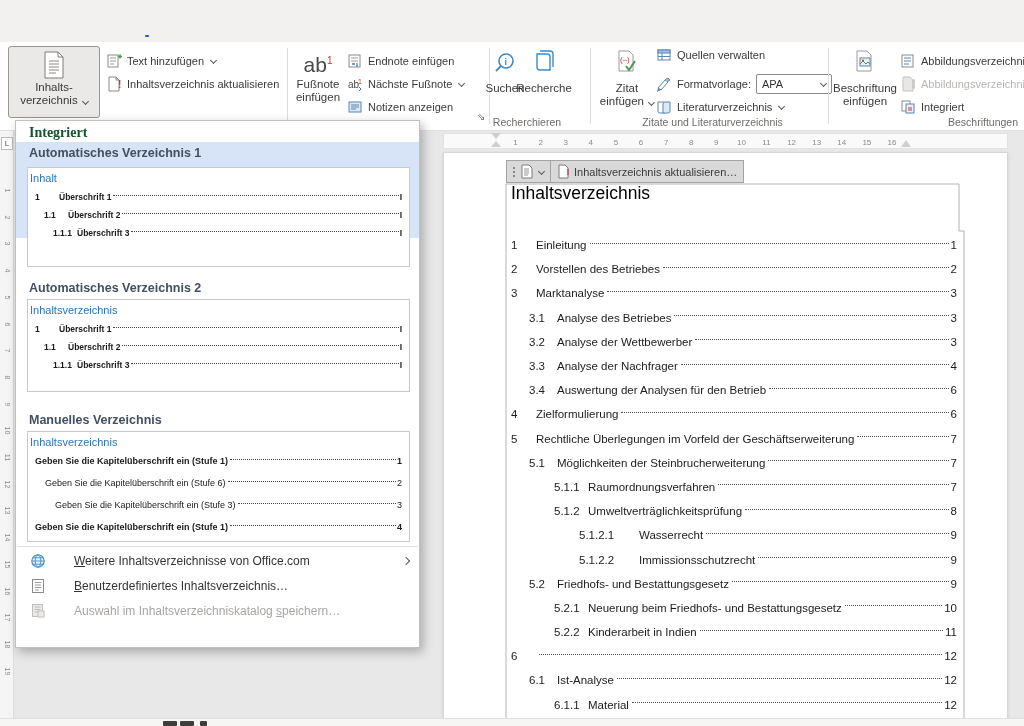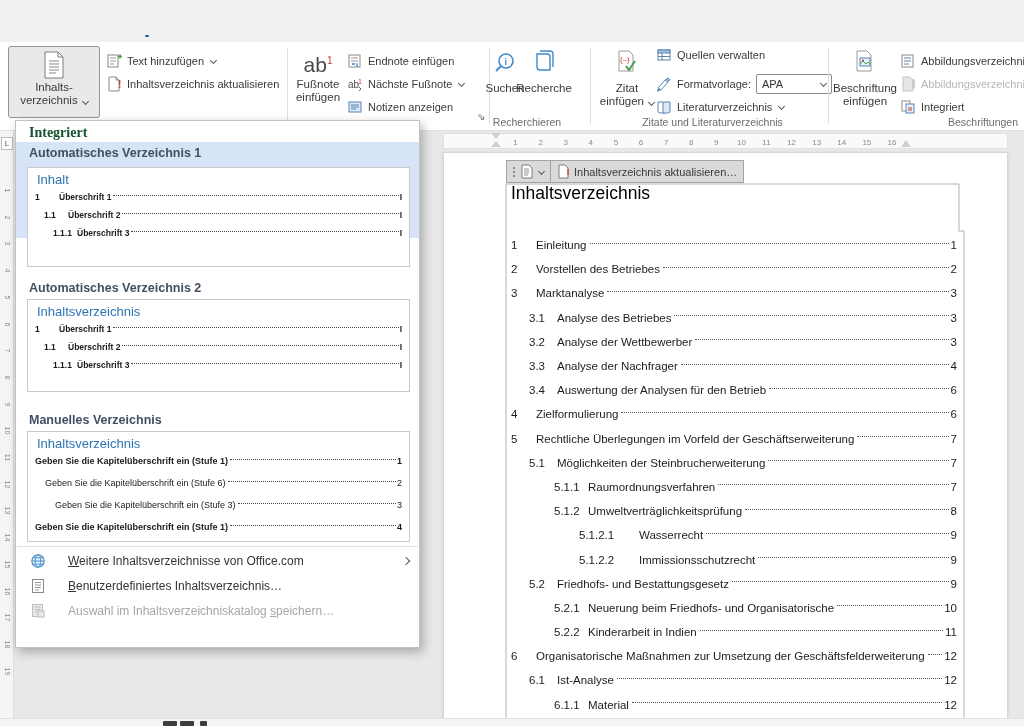--- a/index.html
+++ b/index.html
@@ -70,36 +70,36 @@
   .toc-page { flex:none; }
 
   
   #toc-dropdown { position:absolute; left:15px; top:120px; width:405px; height:528px; background:#fff;
     border:1px solid #c3c1bf; box-shadow:3px 4px 10px rgba(0,0,0,.28); z-index:40; }
   #dd-header { position:absolute; left:13px; top:4px; font-size:14px; font-weight:700; color:#14532d;font-family:Liberation Serif, serif; }
   .gallery { position:absolute; left:0; width:403px; }
   .gallery[data-sel="true"] { background:#d7e3f6; }
   .gal-title { position:absolute; left:13px; top:4px; font-size:12.5px; font-weight:700; color:#415062; }
   .gal-preview { position:absolute; left:11px; right:9px; top:25px; background:#fff; border:1px solid #c9c9c9; }
-  .pv-title { position:absolute; left:9px; top:4px; font-size:13px; color:#2e74b5; }
+  .pv-title { position:absolute; left:2px; top:4px; font-size:11px; color:#2e74b5; }
   .pv-rows { position:absolute; left:7px; right:7px; top:20px; }
   .pv-row { display:flex; align-items:center; height:18px; font-size:8.5px; font-weight:700; color:#1a1a1a; }
   .pv-row[data-indent="1"] { padding-left:9px; }
   .pv-row[data-indent="2"] { padding-left:18px; }
   .pv-num { width:24px; flex:none; }
   .pv-leader { flex:1; border-bottom:1.2px dotted #444; margin:0 1px 3px 2px; }
   .manual .pv-rows { top:18px; }
   .manual .pv-row { height:22px; font-size:9px; font-weight:400; }
   .manual .pv-row[data-bold="1"] { font-weight:700; }
   .manual .pv-row[data-indent="1"] { padding-left:10px; }
   .manual .pv-row[data-indent="2"] { padding-left:20px; }
   .manual .pv-num { width:0; }
   #dd-divider { position:absolute; left:1px; right:1px; top:425px; height:1px; background:#e2e0de; }
   #dd-items { position:absolute; left:0; top:427px; width:403px; }
-  .dd-item { height:25px; display:flex; align-items:center; gap:22px; padding:0 10px 0 14px; font-size:12px; color:#333; }
+  .dd-item { height:25px; display:flex; align-items:center; gap:28px; padding:0 10px 0 14px; font-size:12px; color:#333; }
   .dd-item .lbl { flex:1; white-space:nowrap; }
   .dd-item .key { text-decoration:underline; }
   .dd-item[data-disabled="true"] { color:#a8a6a4; }
   .dd-item[data-disabled="true"] svg * { stroke:#c0bebc !important; fill:#eceae8 !important; }
   .sub-arrow { width:6px; height:6px; border-right:1.4px solid #5a5856; border-bottom:1.4px solid #5a5856; transform:rotate(-45deg); display:none; }
   .dd-item[data-submenu="true"] .sub-arrow { display:block; }
 </style>
 </head>
 <body>
 
@@ -501,35 +501,34 @@
 
         <div class="toc-row" data-level="2">
           <span class="toc-num">5.2</span>
           <span class="toc-label">Friedhofs- und Bestattungsgesetz</span>
           <span class="toc-leader"></span>
           <span class="toc-page">9</span>
         </div>
 
         <div class="toc-row" data-level="3">
           <span class="toc-num">5.2.1</span>
-          <span class="toc-label">Neuerung beim Friedhofs- und Organisatorische</span>
+          <span class="toc-label">Neuerung beim Friedhofs- und Bestattungsgesetz</span>
           <span class="toc-leader"></span>
           <span class="toc-page">10</span>
         </div>
 
         <div class="toc-row" data-level="3">
           <span class="toc-num">5.2.2</span>
           <span class="toc-label">Kinderarbeit in Indien</span>
           <span class="toc-leader"></span>
           <span class="toc-page">11</span>
         </div>
 
         <div class="toc-row" data-level="1">
           <span class="toc-num">6</span>
-          <span class="toc-label">Organisatorische Maßnahmen zur Umsetzung der Geschäftsfelderweiterung</span>
           <span class="toc-leader"></span>
           <span class="toc-page">12</span>
         </div>
 
         <div class="toc-row" data-level="2">
           <span class="toc-num">6.1</span>
           <span class="toc-label">Ist-Analyse</span>
           <span class="toc-leader"></span>
           <span class="toc-page">12</span>
         </div>

